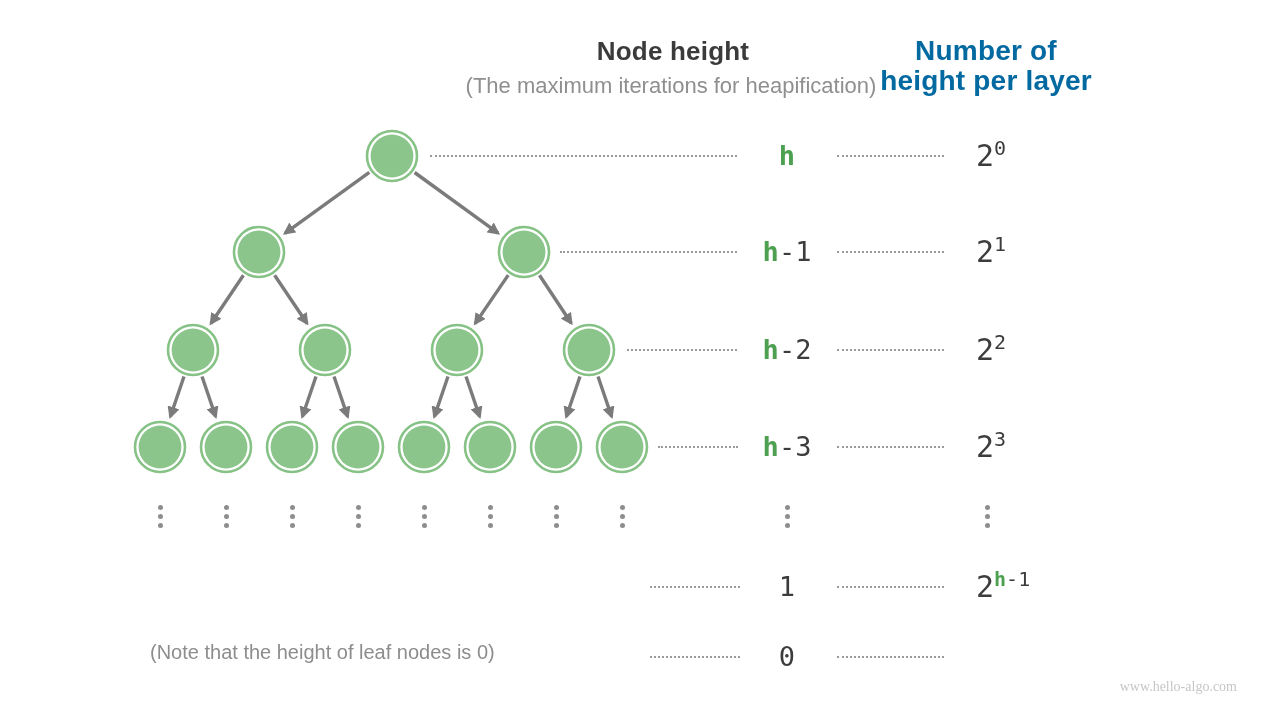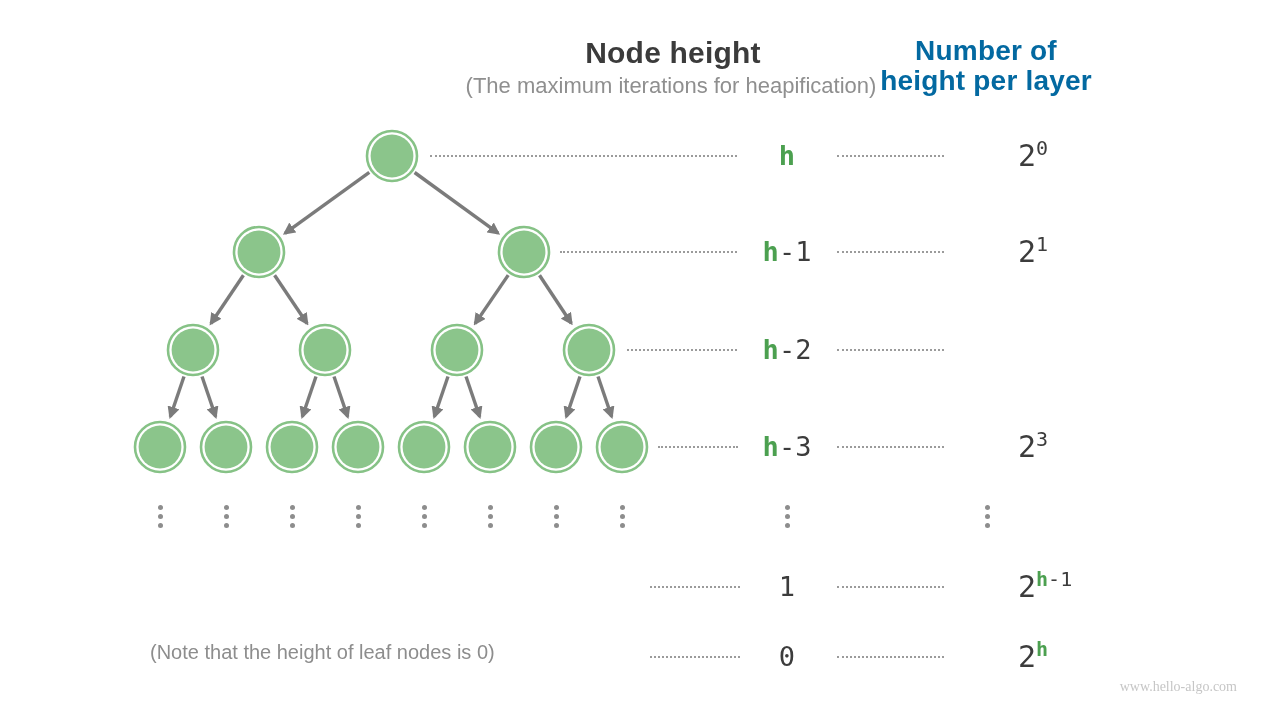--- a/index.html
+++ b/index.html
@@ -4,21 +4,21 @@
 <style>
   html,body{margin:0;padding:0;background:#ffffff;}
   .canvas{
     position:relative;width:1280px;height:720px;background:#ffffff;
     font-family:"Liberation Sans",sans-serif;overflow:hidden;
   }
 
   
   .hdr-left-title{
     position:absolute;left:513px;top:36px;width:320px;text-align:center;
-    font-size:30px;font-weight:600;color:#3b3b3b;letter-spacing:.2px;
+    font-size:26px;font-weight:600;color:#3b3b3b;letter-spacing:.2px;
   }
   .hdr-left-sub{
     position:absolute;left:421px;top:73px;width:500px;text-align:center;
     font-size:22px;font-weight:400;color:#8f8f8f;
   }
   .hdr-right{
     position:absolute;left:855px;top:36px;width:262px;text-align:center;
     font-size:28px;font-weight:600;color:#0369a1;line-height:30px;letter-spacing:.2px;
   }
 
@@ -29,21 +29,21 @@
   .dotline{position:absolute;height:0;border-top:2px dotted #9b9b9b;}
 
   
   .row-label{
     position:absolute;width:100px;left:737px;text-align:center;height:40px;line-height:40px;
     font-family:"DejaVu Sans Mono",monospace;font-size:27px;color:#3c3c3c;font-weight:500;
   }
   .row-label .g, .count .g{color:#4CA050;font-weight:700;}
   .count{
     position:absolute;left:976px;width:120px;height:44px;line-height:44px;text-align:left;
-    font-family:"DejaVu Sans Mono",monospace;font-size:30px;color:#3c3c3c;font-weight:500;margin-left:42px;
+    font-family:"DejaVu Sans Mono",monospace;font-size:30px;color:#3c3c3c;font-weight:500;
   }
   .count sup{font-size:20px;line-height:0;vertical-align:11px;letter-spacing:0;}
 
   
   .vdots{position:absolute;top:505px;width:6px;display:flex;flex-direction:column;gap:4px;align-items:center;}
   .vdots i{width:5px;height:5px;border-radius:50%;background:#8d8d8d;}
 
   .note{
     position:absolute;left:150px;top:641px;width:487px;text-align:left;
     font-size:20px;color:#8d8d8d;font-weight:400;
@@ -167,20 +167,23 @@
   <div class="dotline" style="left:837px;top:251px;width:107px;"></div>
   <div class="count" style="top:230px;">
     <span>2</span><sup><span class="g"></span><span>1</span></sup>
   </div>
 
   <div class="dotline" style="left:627px;top:349px;width:110px;"></div>
   <div class="row-label" style="top:330px;">
     <span class="g">h</span><span>-2</span>
   </div>
   <div class="dotline" style="left:837px;top:349px;width:107px;"></div>
+  <div class="count" style="top:328px;">
+    <span>2</span><sup><span class="g"></span><span>2</span></sup>
+  </div>
 
   <div class="dotline" style="left:658px;top:446px;width:80px;"></div>
   <div class="row-label" style="top:427px;">
     <span class="g">h</span><span>-3</span>
   </div>
   <div class="dotline" style="left:837px;top:446px;width:107px;"></div>
   <div class="count" style="top:425px;">
     <span>2</span><sup><span class="g"></span><span>3</span></sup>
   </div>
 
@@ -243,19 +246,16 @@
   <div class="count" style="top:565px;">
     <span>2</span><sup><span class="g">h</span><span>-1</span></sup>
   </div>
 
   <div class="note">(Note that the height of leaf nodes is 0)</div>
   <div class="dotline" style="left:650px;top:656px;width:90px;"></div>
   <div class="row-label" style="top:637px;">
     <span class="g"></span><span>0</span>
   </div>
   <div class="dotline" style="left:837px;top:656px;width:107px;"></div>
-  <div class="count" style="top:635px;">
-    <span>2</span><sup><span class="g">h</span><span></span></sup>
-  </div>
 
   <div class="watermark">www.hello-algo.com</div>
 
 </div>
 
 </body></html>

